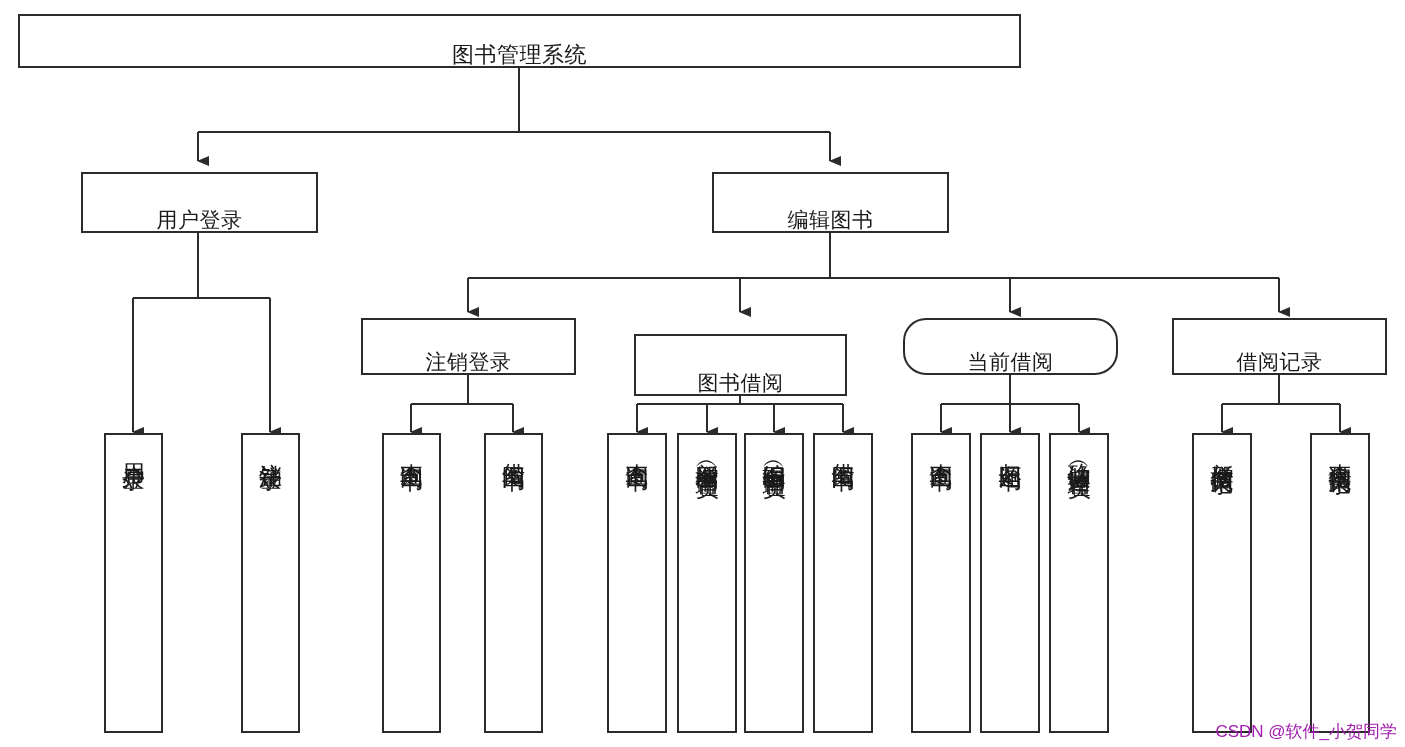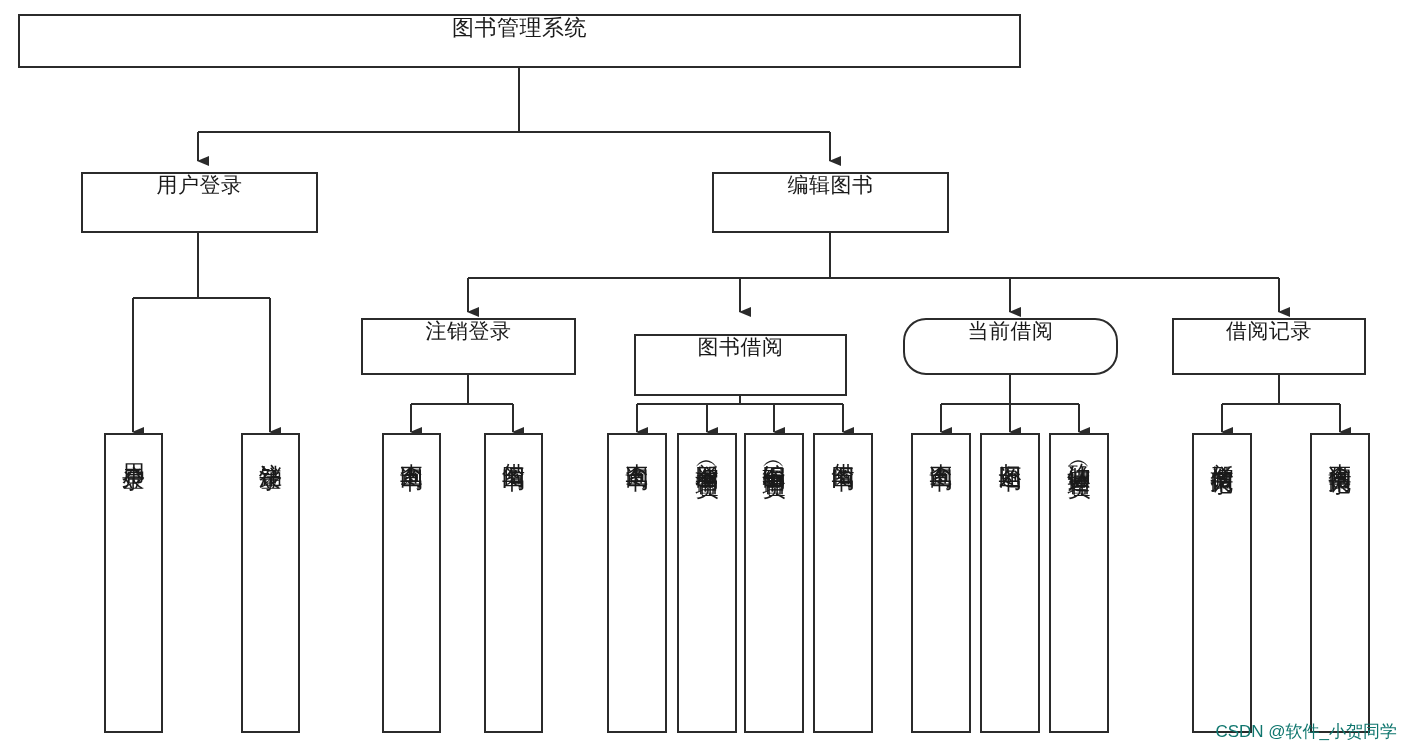--- a/index.html
+++ b/index.html
@@ -14,21 +14,21 @@
   
   #wires{position:absolute;left:0;top:0;width:1405px;height:747px;}
 
   
   .node{
     position:absolute;
     box-sizing:border-box;
     border:2px solid #2b2b2b;
     background:#ffffff;
     display:flex;
-    align-items:flex-start;
+    align-items:flex-end;
     justify-content:center;
     color:#1a1a1a;
   }
   .node .label{
     white-space:nowrap;
     line-height:1.06;
     letter-spacing:0.5px;
   }
   
   .h-node .label{
@@ -47,21 +47,21 @@
     font-size:23px;
     letter-spacing:2px;
     line-height:1;
   }
 
   
   #watermark{
     position:absolute;
     right:8px;bottom:4px;
     font-size:17px;
-    color:#0f766e;
+    color:#a21caf;
     white-space:nowrap;
     font-family:"Liberation Sans","DejaVu Sans",sans-serif;
   }
 </style>
 </head>
 <body>
 
 <div id="stage">
 
   <svg id="wires" viewBox="0 0 1405 747" xmlns="http://www.w3.org/2000/svg">
@@ -131,21 +131,21 @@
   </div>
 
   <div class="node h-node" style="left:634px;top:334px;width:213px;height:62px;">
     <span class="label">图书借阅</span>
   </div>
 
   <div class="node h-node" style="left:903px;top:318px;width:215px;height:57px;border-radius:23px;">
     <span class="label">当前借阅</span>
   </div>
 
-  <div class="node h-node" style="left:1172px;top:318px;width:194px;height:57px;">
+  <div class="node h-node" style="left:1172px;top:318px;width:215px;height:57px;">
     <span class="label">借阅记录</span>
   </div>
 
   <div class="node v-node" style="left:104px;top:433px;width:59px;height:300px;">
     <span class="label">用户登录</span>
   </div>
 
   <div class="node v-node" style="left:241px;top:433px;width:59px;height:300px;">
     <span class="label">注销登录</span>
   </div>

